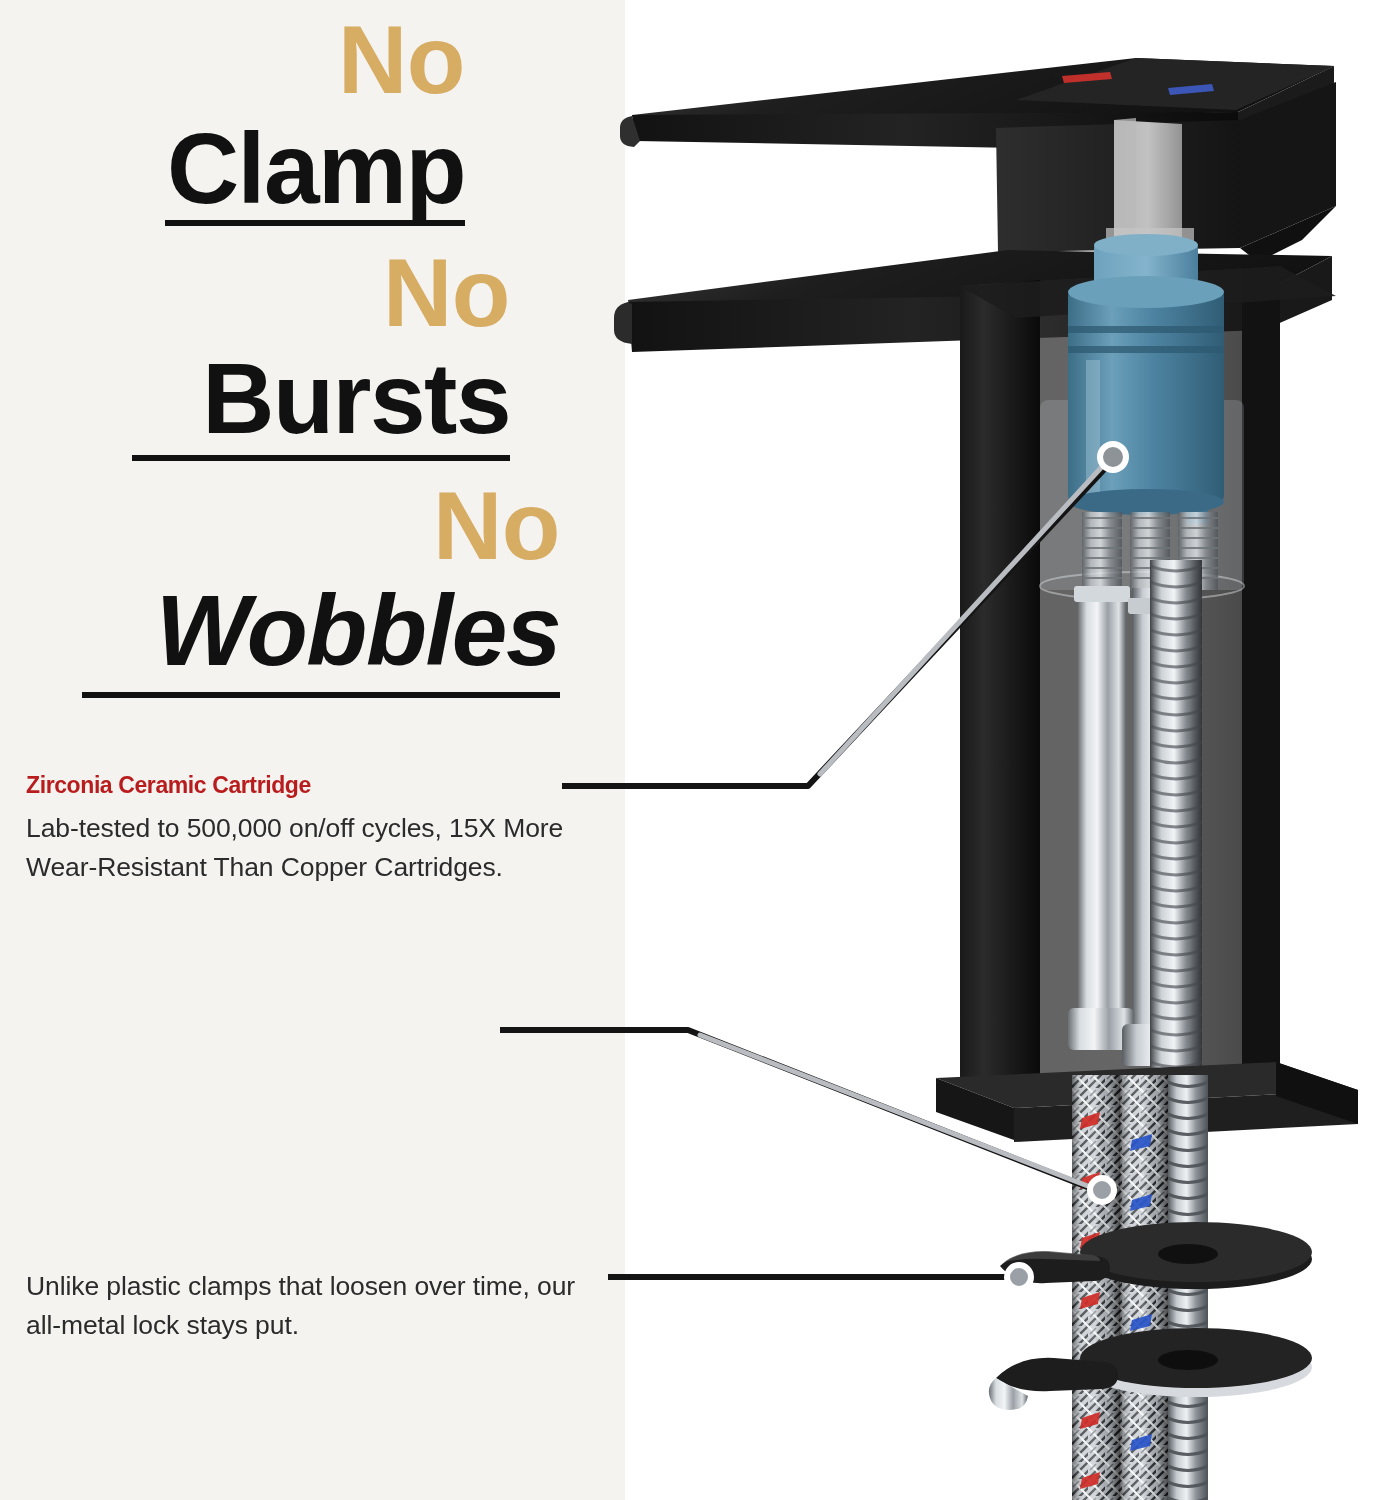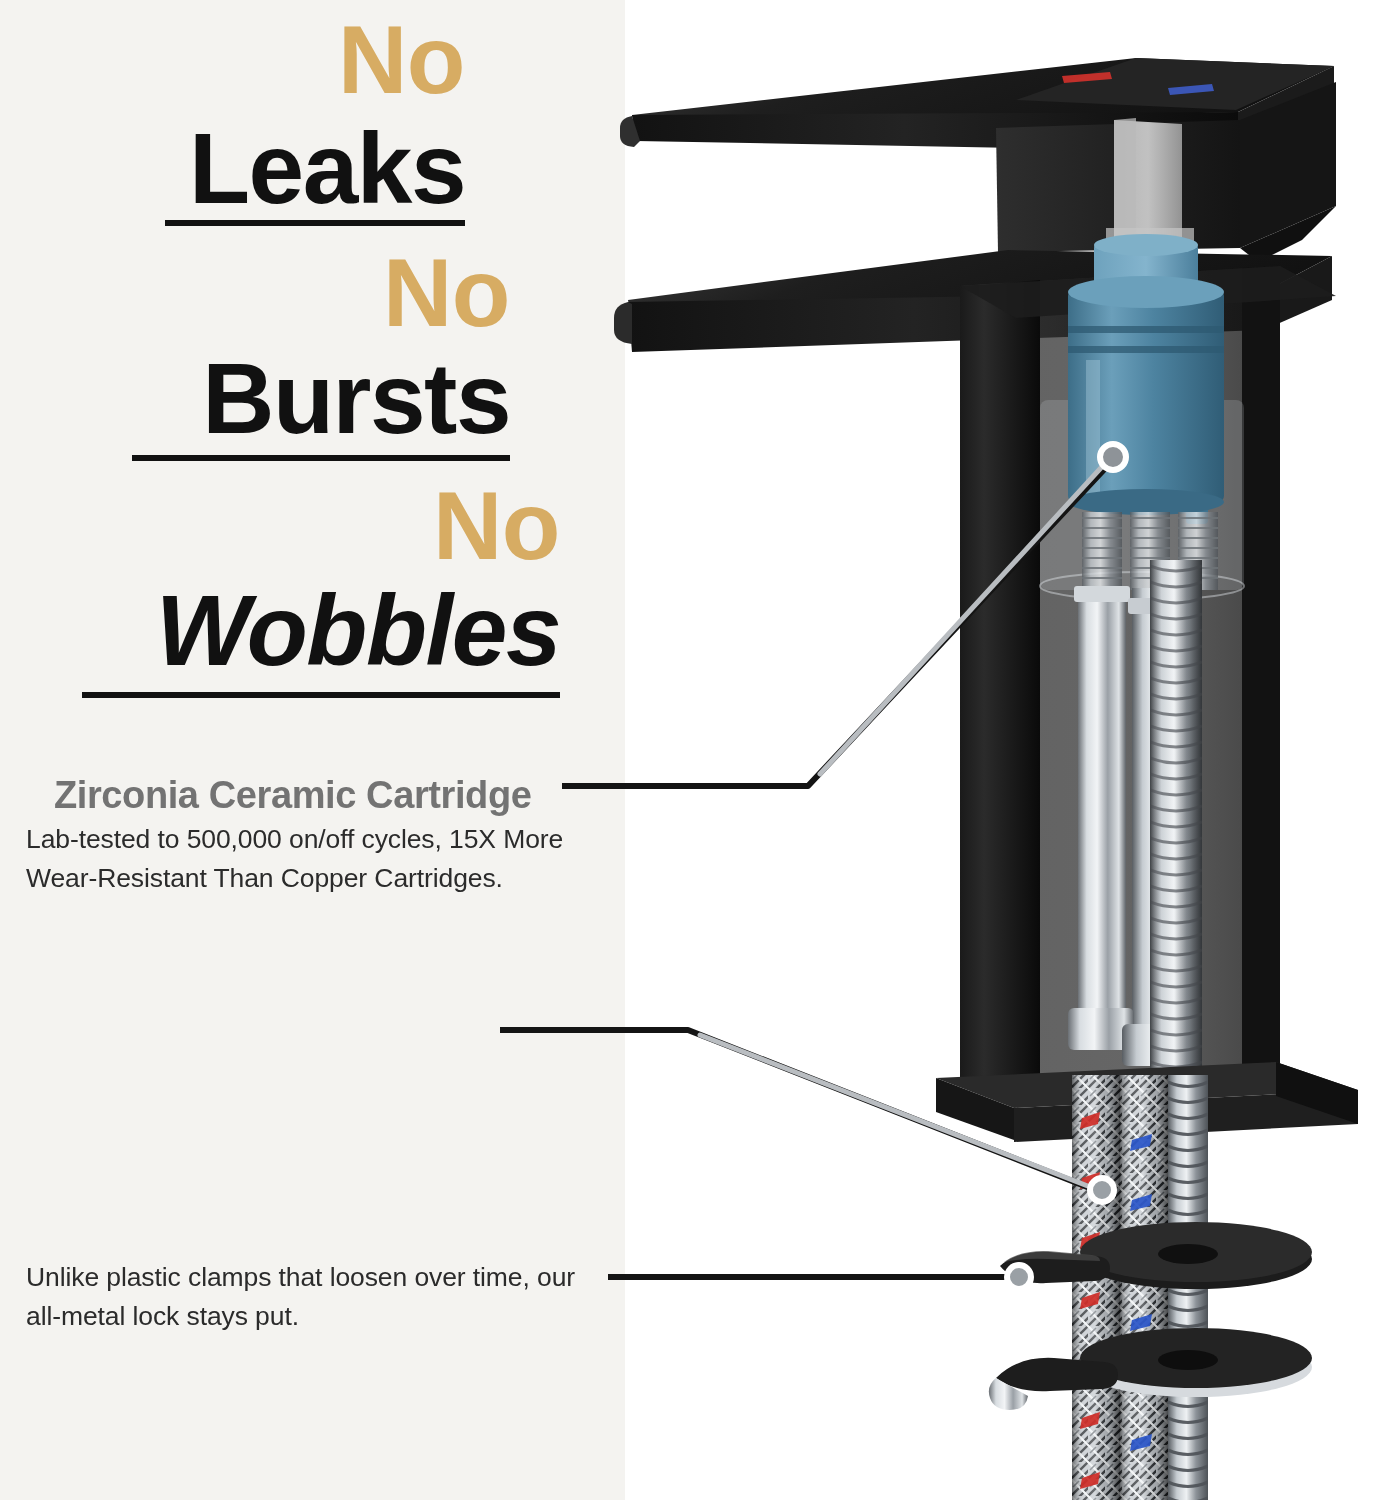--- a/index.html
+++ b/index.html
@@ -58,30 +58,30 @@
   #rule-2    { left:132px; top:455px; width:378px; }
 
   
   #hl-no-3   { left:0; top:478px; width:560px; font-size:96px;  }
   #hl-wobbles{ left:0; top:580px; width:560px; font-size:100px;font-style:italic; }
   #rule-3    { left:82px; top:692px; width:478px; }
 
   
   .feature { position:absolute; left:26px; width:590px; }
   .feature-title {
-    font-size:38px;
+    font-size:23px;
     font-weight:bold;
-    color:#737373;
+    color:#b91c1c;
     letter-spacing:-0.4px;
     line-height:1.32;
     white-space:nowrap;
-    margin-left:28px;
   }
   .feature-title.wrap { white-space:normal; }
   .feature-body {
+    margin-top:9px;
     font-size:26.5px;
     font-weight:300;
     color:#2b2b2b;
     line-height:1.47;
     letter-spacing:-0.1px;
   }
   #feature-1 { top:770px; }
   #feature-2 { top:1012px; }
   #feature-3 { top:1258px; }
 
@@ -95,21 +95,21 @@
 </head>
 <body>
 
 <div id="page">
 
   <div id="left-panel"></div>
 
   <div id="headline">
 
     <div class="hl-row hl-gold" id="hl-no-1">No</div>
-    <div class="hl-row hl-black" id="hl-leaks">Leaks</div>
+    <div class="hl-row hl-black" id="hl-leaks">Clamp</div>
     <div class="hl-rule" id="rule-1"></div>
 
     <div class="hl-row hl-gold" id="hl-no-2">No</div>
     <div class="hl-row hl-black" id="hl-bursts">Bursts</div>
     <div class="hl-rule" id="rule-2"></div>
 
     <div class="hl-row hl-gold" id="hl-no-3">No</div>
     <div class="hl-row hl-black" id="hl-wobbles">Wobbles</div>
     <div class="hl-rule" id="rule-3"></div>
   </div>

